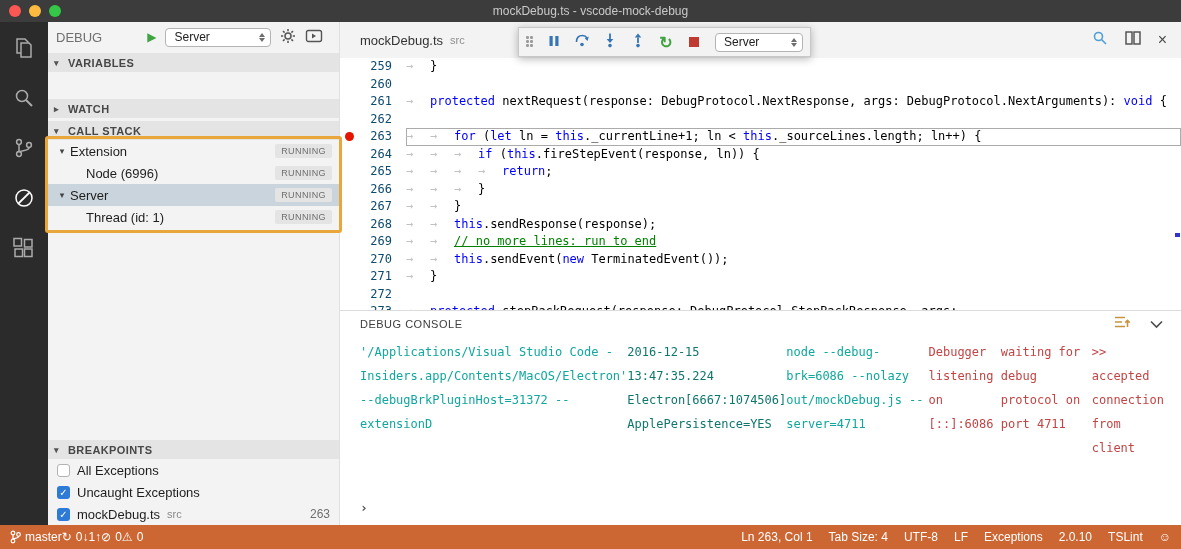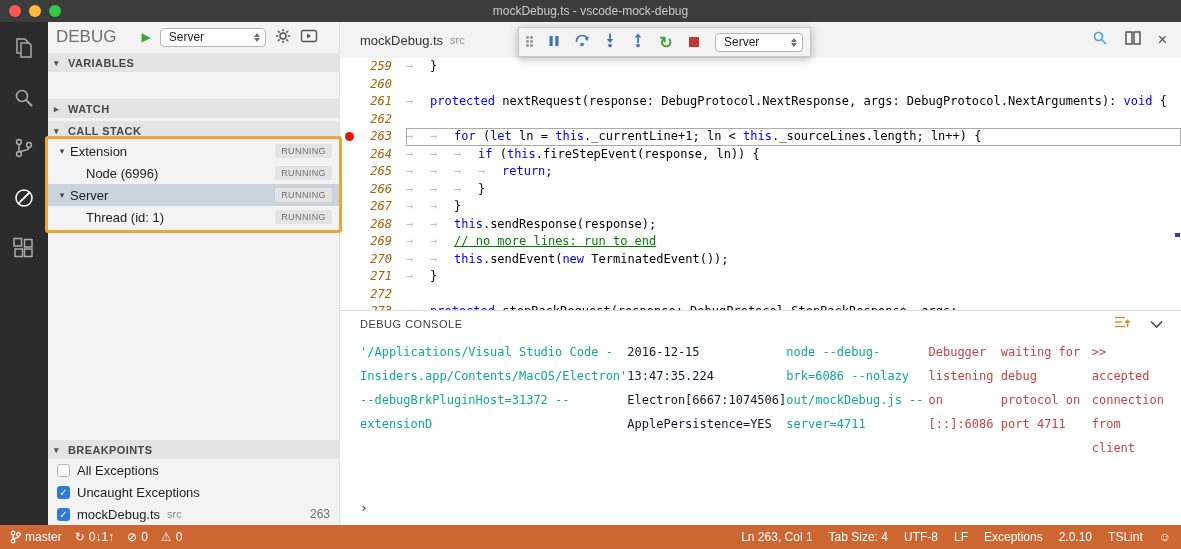--- a/index.html
+++ b/index.html
@@ -17,21 +17,21 @@
   .main { display:flex; height:503px; }
 
   .activitybar { width:48px; background:#2B2B2B; display:flex; flex-direction:column; align-items:center; padding-top:6px; }
   .ab-item { width:48px; height:44px; margin-bottom:6px; display:flex; align-items:center; justify-content:center; color:#ABABAB; cursor:pointer; }
   .ab-item.active { color:#FFFFFF; }
   .ab-item svg { stroke:currentColor; fill:none; stroke-width:1.5; }
 
   
   .sidebar { width:292px; background:#F3F3F3; border-right:1px solid #E0E0E0; display:flex; flex-direction:column; font-size:13px; color:#1E1E1E; }
   .debug-header { height:30px; display:flex; align-items:center; padding:0 8px; gap:9px; flex:none; }
-  .debug-title { font-size:17px; color:#6F6F6F; margin-right:16px; }
+  .debug-title { font-size:13px; color:#6F6F6F; margin-right:36px; }
   .play-glyph { color:#3FA33F; font-size:12px; }
   .mac-select { height:19px; background:#FFF; border:1px solid #B4B4B4; border-radius:4px; display:flex; align-items:center; font-size:12px; padding:0 5px 0 8px; color:#222; }
   .mac-select .updown { margin-left:auto; display:flex; flex-direction:column; gap:1px; padding-left:6px; }
   .tri-up { width:0; height:0; border:3px solid transparent; border-bottom:4px solid #6E6E6E; }
   .tri-down { width:0; height:0; border:3px solid transparent; border-top:4px solid #6E6E6E; }
   .hdr-icon { color:#555; display:flex; align-items:center; }
   .hdr-icon svg { stroke:currentColor; fill:none; }
 
   .section-header { height:20px; flex:none; background:#E4E4E4; border-top:1px solid #F3F3F3; display:flex; align-items:center; padding:0 6px; gap:4px; font-size:11px; font-weight:bold; color:#474747; letter-spacing:0.4px; }
   .twisty { font-size:9px; color:#555; width:10px; display:inline-block; }
@@ -66,39 +66,39 @@
   .drag-dots i { width:2.5px; height:2.5px; border-radius:50%; background:#9A9A9A; }
   .dt-btn { width:26px; height:26px; display:flex; align-items:center; justify-content:center; cursor:pointer; }
   .restart-glyph { color:#3FA33F; font-size:16px; font-weight:bold; }
   .stop-square { width:10px; height:10px; background:#BF3B32; }
   .dt-select { margin-left:6px; }
 
   .code-area { flex:1; overflow:hidden; position:relative; font-family:"DejaVu Sans Mono",monospace; font-size:12px; }
   .code-line { display:flex; height:17.5px; line-height:17.5px; white-space:pre; }
   .bp-margin { width:18px; flex:none; display:flex; align-items:center; justify-content:center; }
   .bp-dot { width:9px; height:9px; border-radius:50%; background:#E51400; }
-  .line-num { width:48px; flex:none; text-align:right; padding-right:14px; color:#a16207;font-style:italic; }
+  .line-num { width:48px; flex:none; text-align:right; padding-right:14px; color:#0c4a6e; }
   .line-content { flex:1; }
   .code-line.current .line-content { box-shadow:inset 0 0 0 1px #ABABAB; }
   .tab-ws { display:inline-block; width:24px; color:#C2C2C2; }
   .tk-k { color:#0000FF; } .tk-p { color:#000000; } .tk-c { color:#008000;text-decoration:underline; }
   .overview-mark { position:absolute; right:1px; top:175px; width:5px; height:4px; background:#2F36C9; }
 
   
   .panel { height:215px; flex:none; border-top:1px solid #DCDCDC; background:#FFF; display:flex; flex-direction:column; }
   .panel-header { height:26px; flex:none; display:flex; align-items:center; padding:0 18px 0 20px; }
   .panel-title { font-size:11px; color:#3C3C3C; letter-spacing:0.5px; }
   .panel-actions { margin-left:auto; display:flex; align-items:center; gap:20px; }
   .panel-actions .picon { display:flex; align-items:center; cursor:pointer; }
   .console { flex:1; display:flex; flex-direction:row; padding:3px 10px 5px 20px; font-family:"DejaVu Sans Mono",monospace; font-size:12px; line-height:24px; overflow:hidden; }
   .console-prompt { margin-top:auto; color:#4B4B4B; font-size:13px; font-weight:bold; }
 
   
   .statusbar { height:24px; background:#CC6633; color:#FFF; display:flex; align-items:center; font-size:12px; padding:0 10px; }
-  .sb-left { display:flex; align-items:center; gap:13px; }
+  .sb-left { display:flex; align-items:center; }
   .sb-right { margin-left:auto; display:flex; align-items:center; gap:16px; }
   .sb-item { display:flex; align-items:center; gap:4px; cursor:pointer; white-space:nowrap; }
   .sb-icon { display:flex; align-items:center; }
   .sb-glyph { font-size:12px; }
 
   
   .annotation { position:absolute; left:45px; top:136px; width:297px; height:97px; border:3px solid #E9A63A; border-radius:3px; pointer-events:none; z-index:10; }
 </style>
 </head>
 <body>
@@ -375,21 +375,21 @@
             <span>
               <svg width="13" height="9" viewBox="0 0 13 9" stroke="#4B4B4B" fill="none" stroke-width="1.6">
                   <polyline points="1,1.5 6.5,7 12,1.5"></polyline>
                 </svg>
             </span>
           </span>
         </span>
       </div>
       <div class="console">
       <div class="console-line" style="color: rgb(16, 167, 158);">'/Applications/Visual Studio Code - Insiders.app/Contents/MacOS/Electron' --debugBrkPluginHost=31372 --extensionD</div>
-          <div class="console-line" style="color: #0f172a;">2016-12-15 13:47:35.224 Electron[6667:1074506] ApplePersistence=YES</div>
+          <div class="console-line" style="color: #0f766e;">2016-12-15 13:47:35.224 Electron[6667:1074506] ApplePersistence=YES</div>
           <div class="console-line" style="color: rgb(16, 167, 158);">node --debug-brk=6086 --nolazy out/mockDebug.js --server=4711</div>
           <div class="console-line" style="color: rgb(194, 68, 68);">Debugger listening on [::]:6086</div>
           <div class="console-line" style="color: rgb(194, 68, 68);">waiting for debug protocol on port 4711</div>
           <div class="console-line" style="color: rgb(194, 68, 68);">&gt;&gt; accepted connection from client</div>
         </div>
       <div class="console console-prompt-row" style="flex:none; padding-top:0;">
         <span class="console-prompt">›</span>
       </div>
     </div>
   </div>

